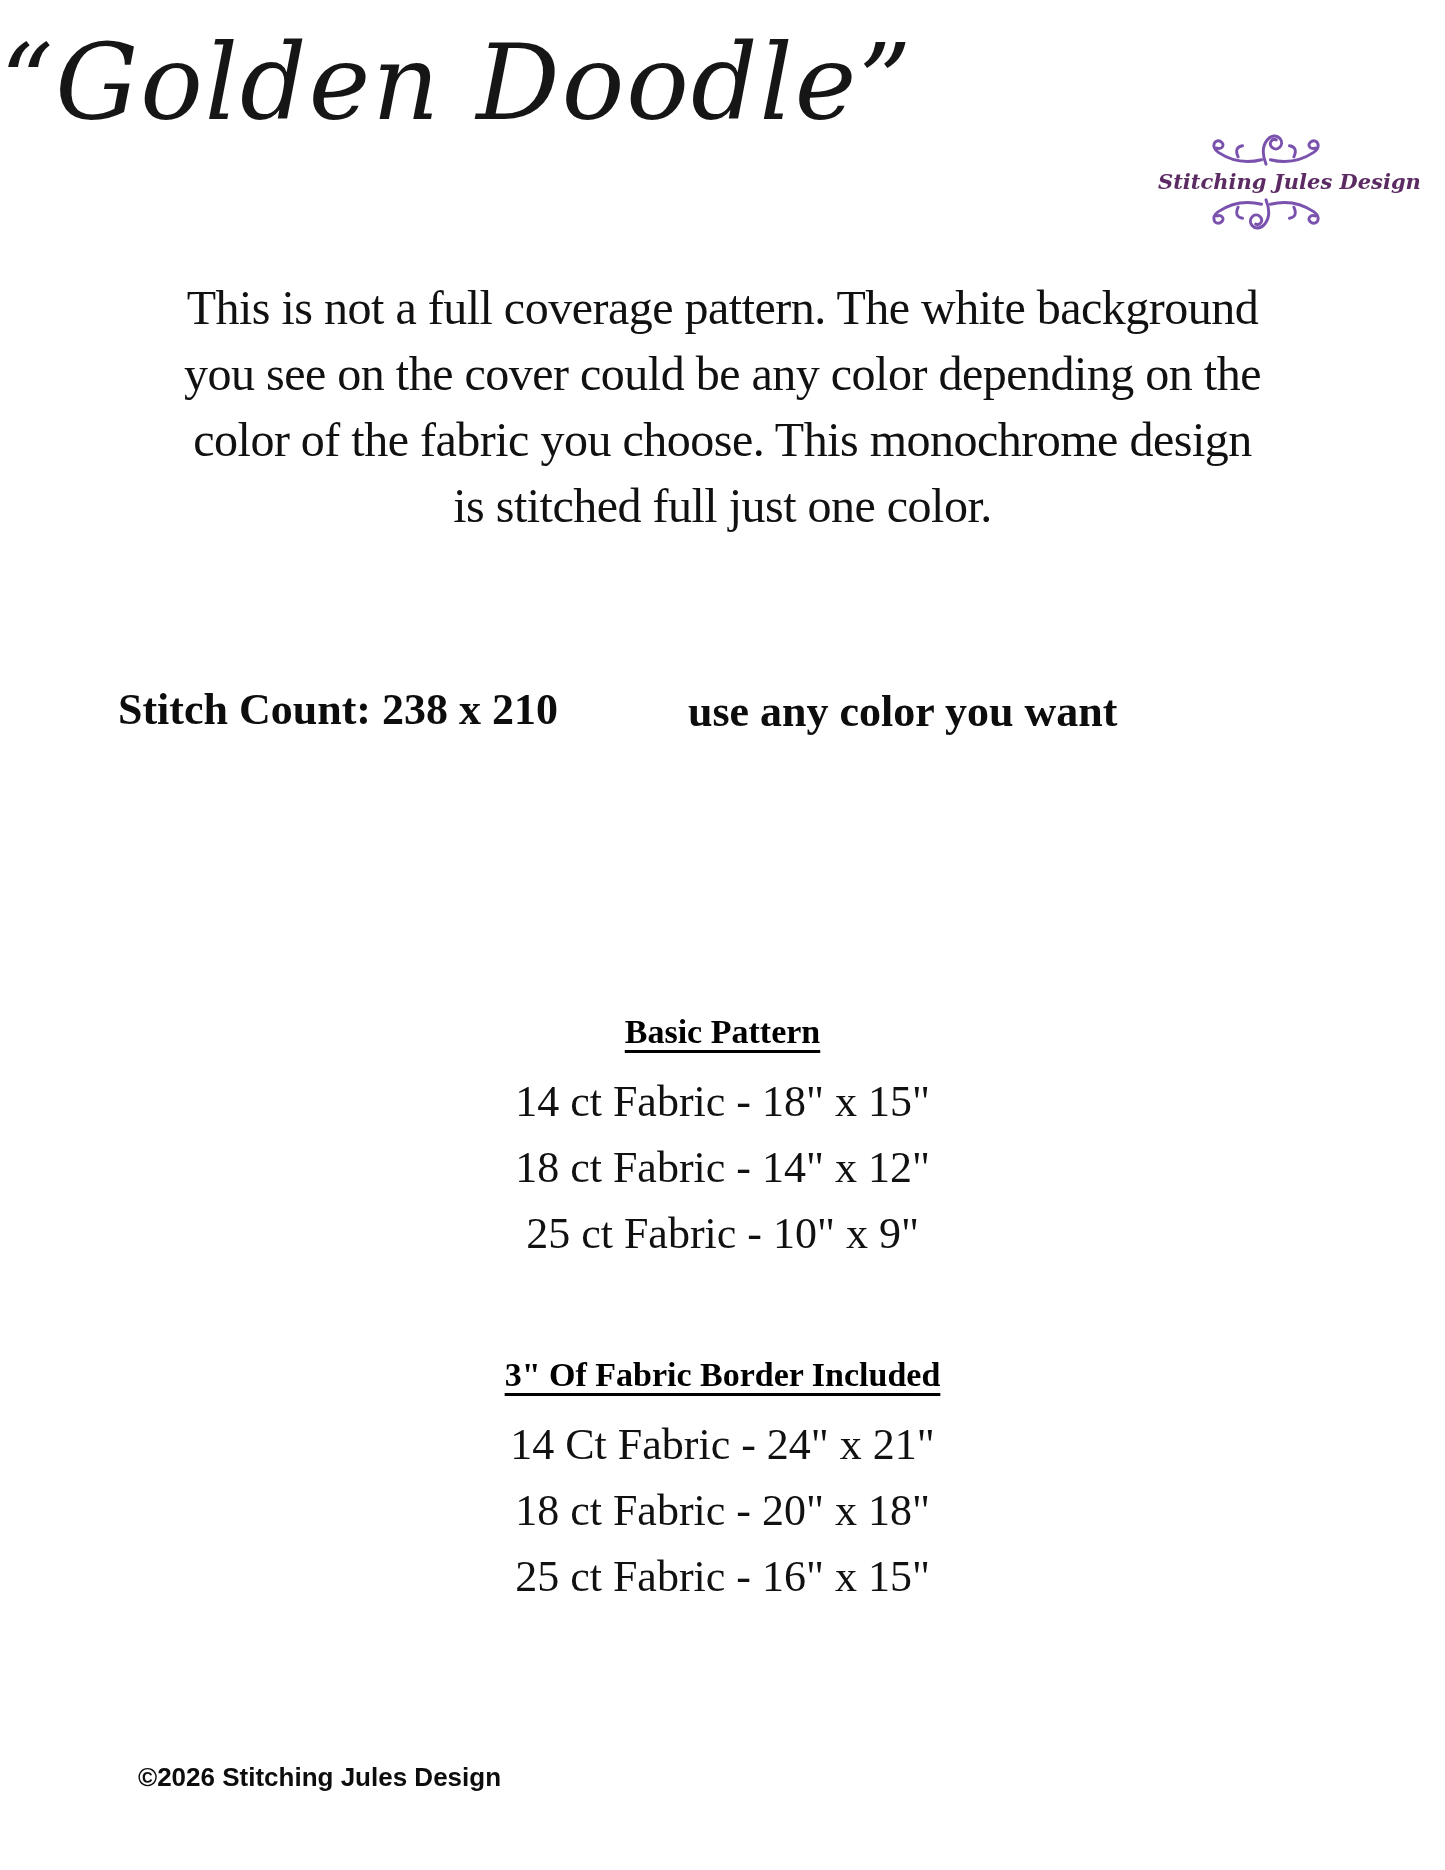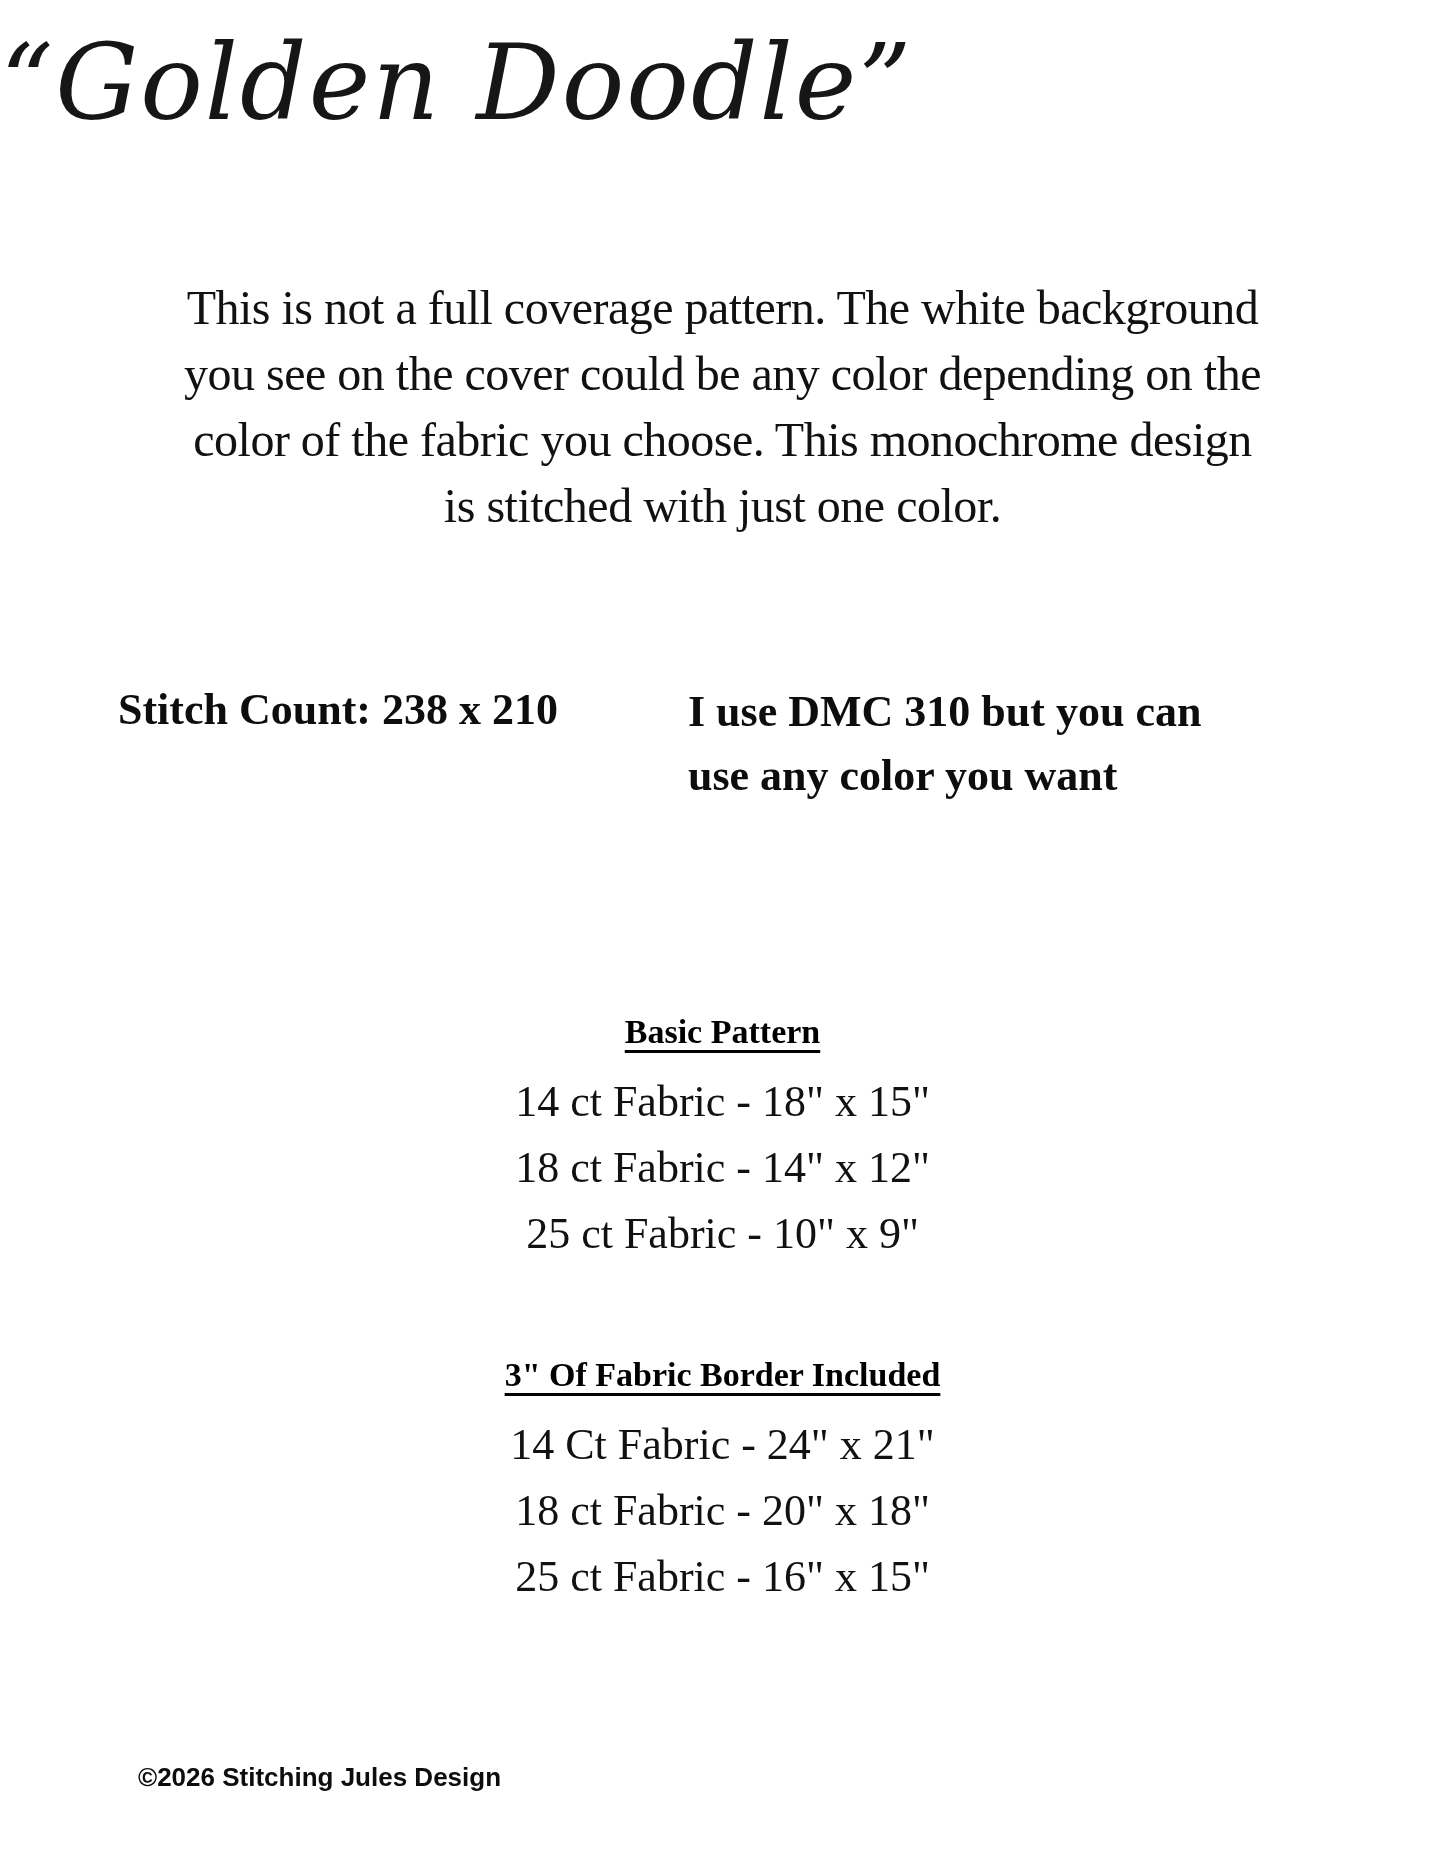--- a/index.html
+++ b/index.html
@@ -128,32 +128,48 @@
     white-space: nowrap;
   }
 </style>
 </head>
 <body>
 
 <div class="page">
 
   <div class="title">“Golden Doodle”</div>
 
+  <div class="logo">
+    <svg class="flourish" width="160" height="44" viewBox="0 0 200 60" fill="none" stroke="#7a52ae" stroke-width="4" stroke-linecap="round">
+      <path d="M100,52 C 88,22 110,6 119,17 C 126,26 115,36 108,29 C 103,24 108,16 114,19"></path>
+      <path d="M94,46 C 70,52 50,46 35,36 C 24,28 30,17 38,21 C 45,25 40,33 33,30"></path>
+      <path d="M106,46 C 130,52 150,46 165,36 C 176,28 170,17 162,21 C 155,25 160,33 167,30"></path>
+      <path d="M62,42 q -6,-13 6,-15"></path>
+      <path d="M138,42 q 6,-13 -6,-15"></path>
+    </svg>
+    <span class="logo-text">Stitching Jules Design</span>
+    <svg class="flourish flip" width="160" height="44" viewBox="0 0 200 60" fill="none" stroke="#7a52ae" stroke-width="4" stroke-linecap="round">
+      <path d="M100,52 C 88,22 110,6 119,17 C 126,26 115,36 108,29 C 103,24 108,16 114,19"></path>
+      <path d="M94,46 C 70,52 50,46 35,36 C 24,28 30,17 38,21 C 45,25 40,33 33,30"></path>
+      <path d="M106,46 C 130,52 150,46 165,36 C 176,28 170,17 162,21 C 155,25 160,33 167,30"></path>
+      <path d="M62,42 q -6,-13 6,-15"></path>
+      <path d="M138,42 q 6,-13 -6,-15"></path>
+    </svg>
+  </div>
 
   <div class="intro">
     <div>This is not a full coverage pattern. The white background</div>
     <div>you see on the cover could be any color depending on the</div>
     <div>color of the fabric you choose. This monochrome design</div>
-    <div>is stitched with just one color.</div>
+    <div>is stitched full just one color.</div>
   </div>
 
   <div class="stitch-count">Stitch Count: 238 x 210</div>
 
   <div class="dmc-block">
-    <div>I use DMC 310 but you can</div>
     <div>use any color you want</div>
   </div>
 
   <div class="section-heading" id="basic-heading">
     <span>Basic Pattern</span>
   </div>
   <div class="size-list" id="basic-sizes">
     <div>14 ct Fabric - 18" x 15"</div>
     <div>18 ct Fabric - 14" x 12"</div>
     <div>25 ct Fabric - 10" x 9"</div>

